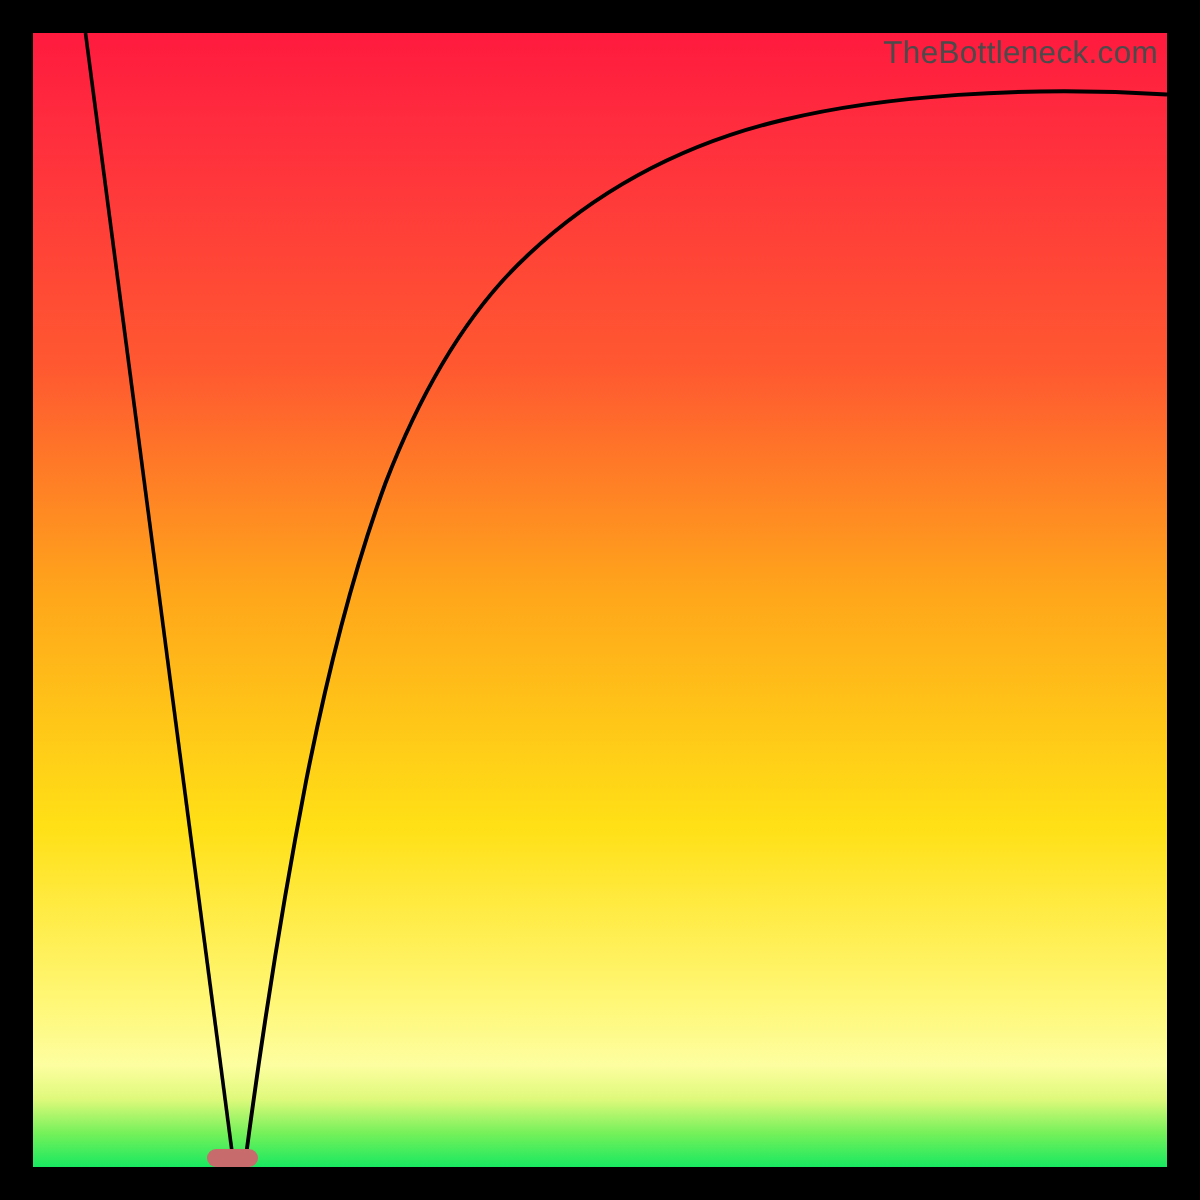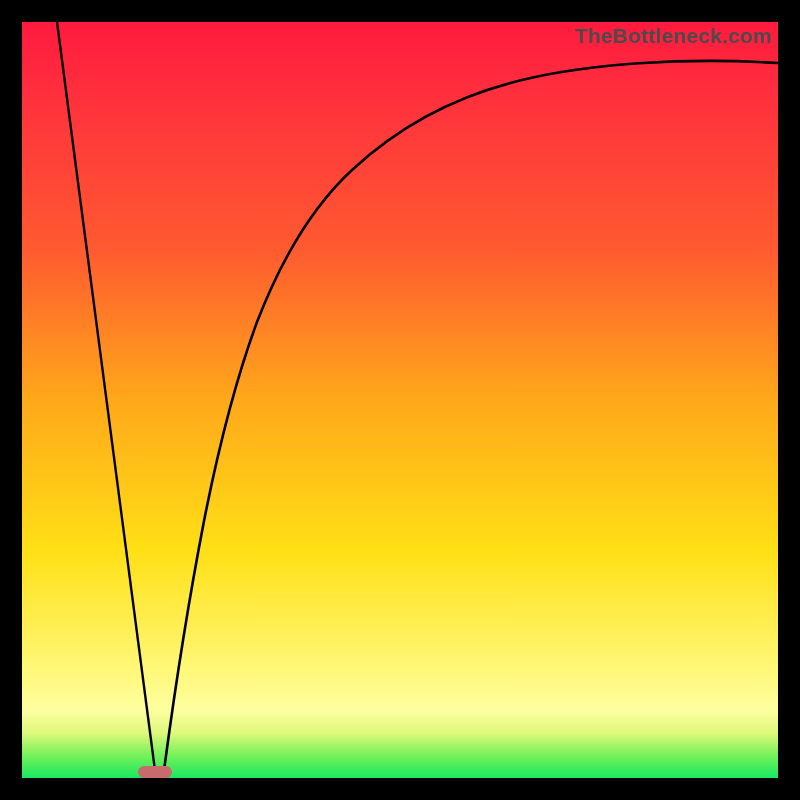--- a/index.html
+++ b/index.html
@@ -37,21 +37,21 @@
       #18e860 100%
     );
   }
   .watermark {
     position: absolute;
     top: 2px;
     right: 6px;
     color: #4b4b4b;
     font-size: 21px;
     letter-spacing: 0.2px;
-    font-weight: 700;
+    font-weight: 400;
     user-select: none;
   }
   svg.curves {
     position: absolute;
     left: 0;
     top: 0;
     width: 756px;
     height: 756px;
   }
   .marker {

